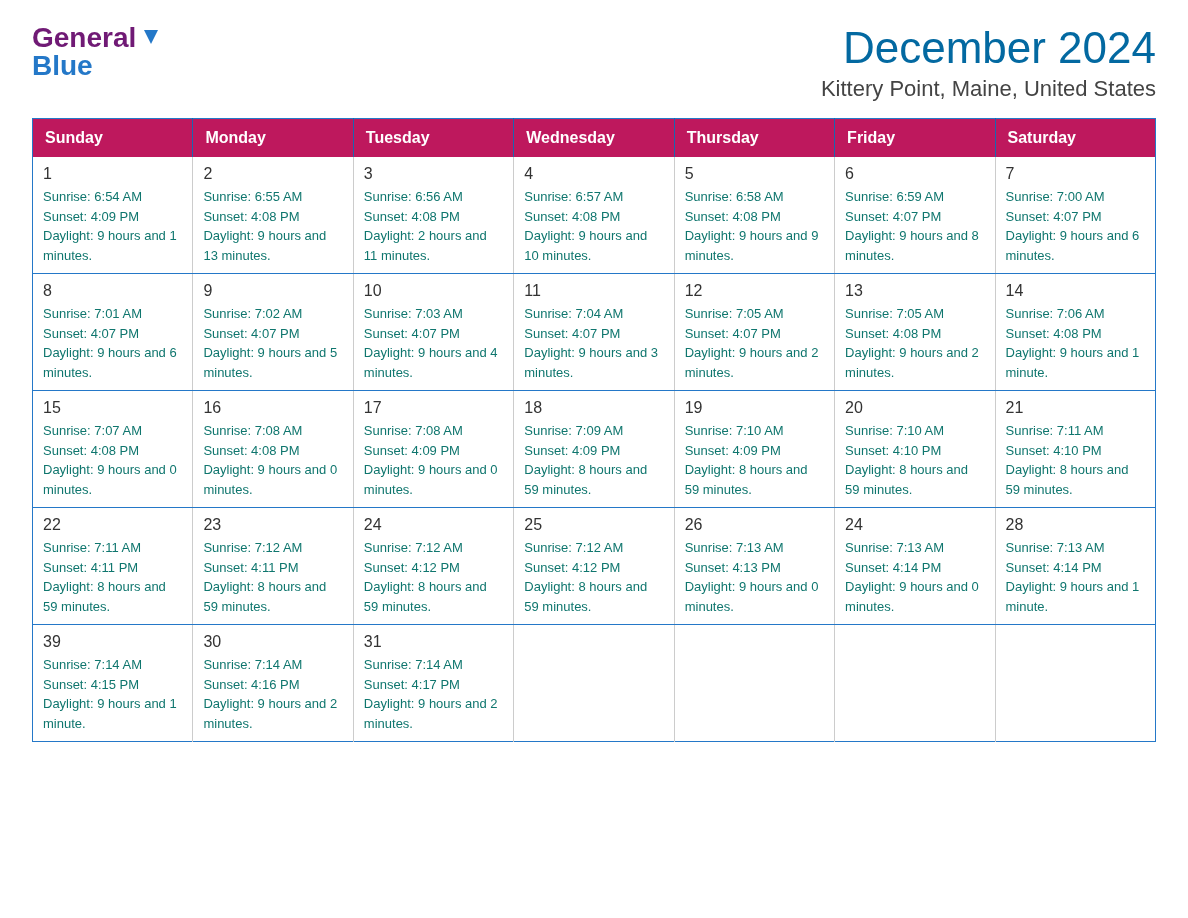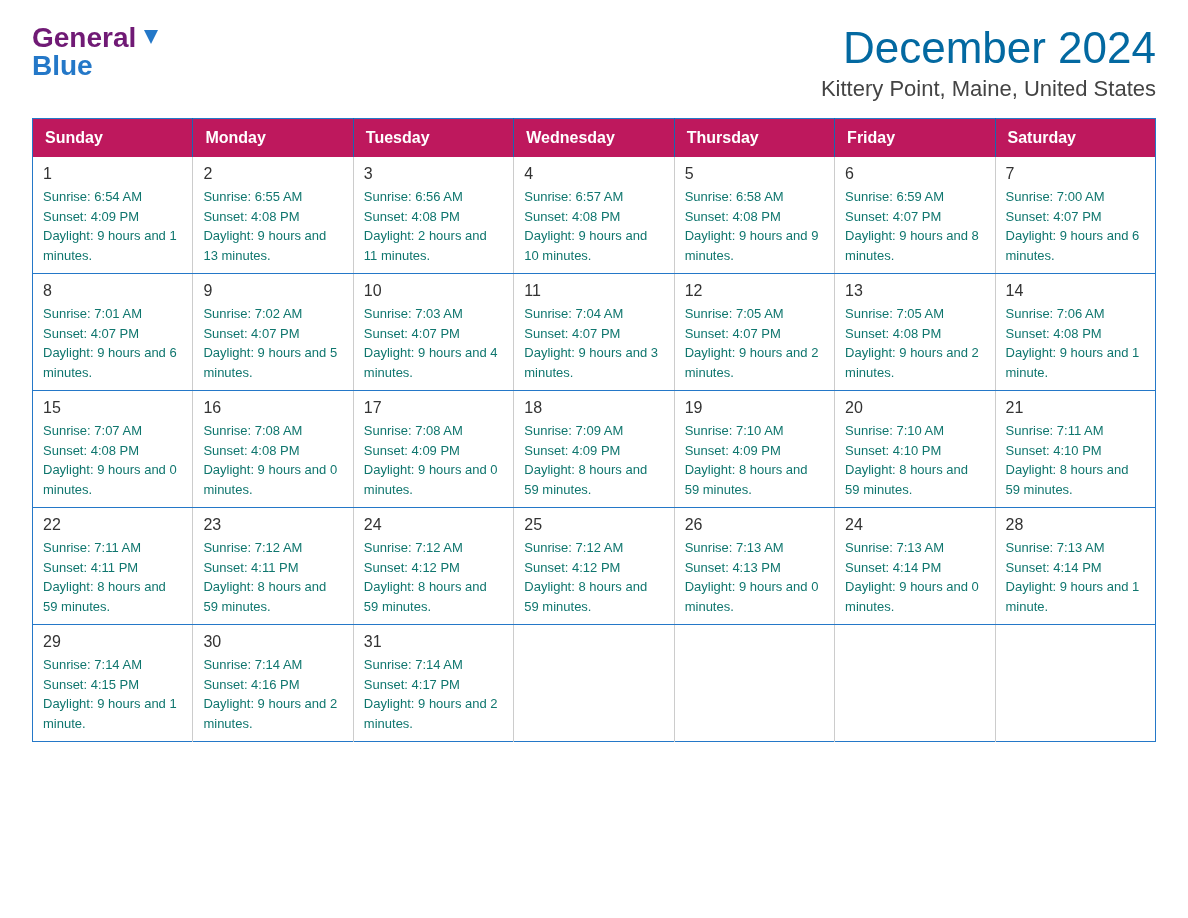--- a/index.html
+++ b/index.html
@@ -336,21 +336,21 @@
           <span class="day-number">28</span>
           <div class="day-info">
             <span>Sunrise: 7:13 AM</span><br>
             <span>Sunset: 4:14 PM</span><br>
             <span>Daylight: 9 hours and 1 minute.</span>
           </div>
         </td>
       </tr>
       <tr>
         <td>
-          <span class="day-number">29</span>
+          <span class="day-number">39</span>
           <div class="day-info">
             <span>Sunrise: 7:14 AM</span><br>
             <span>Sunset: 4:15 PM</span><br>
             <span>Daylight: 9 hours and 1 minute.</span>
           </div>
         </td>
         <td>
           <span class="day-number">30</span>
           <div class="day-info">
             <span>Sunrise: 7:14 AM</span><br>

